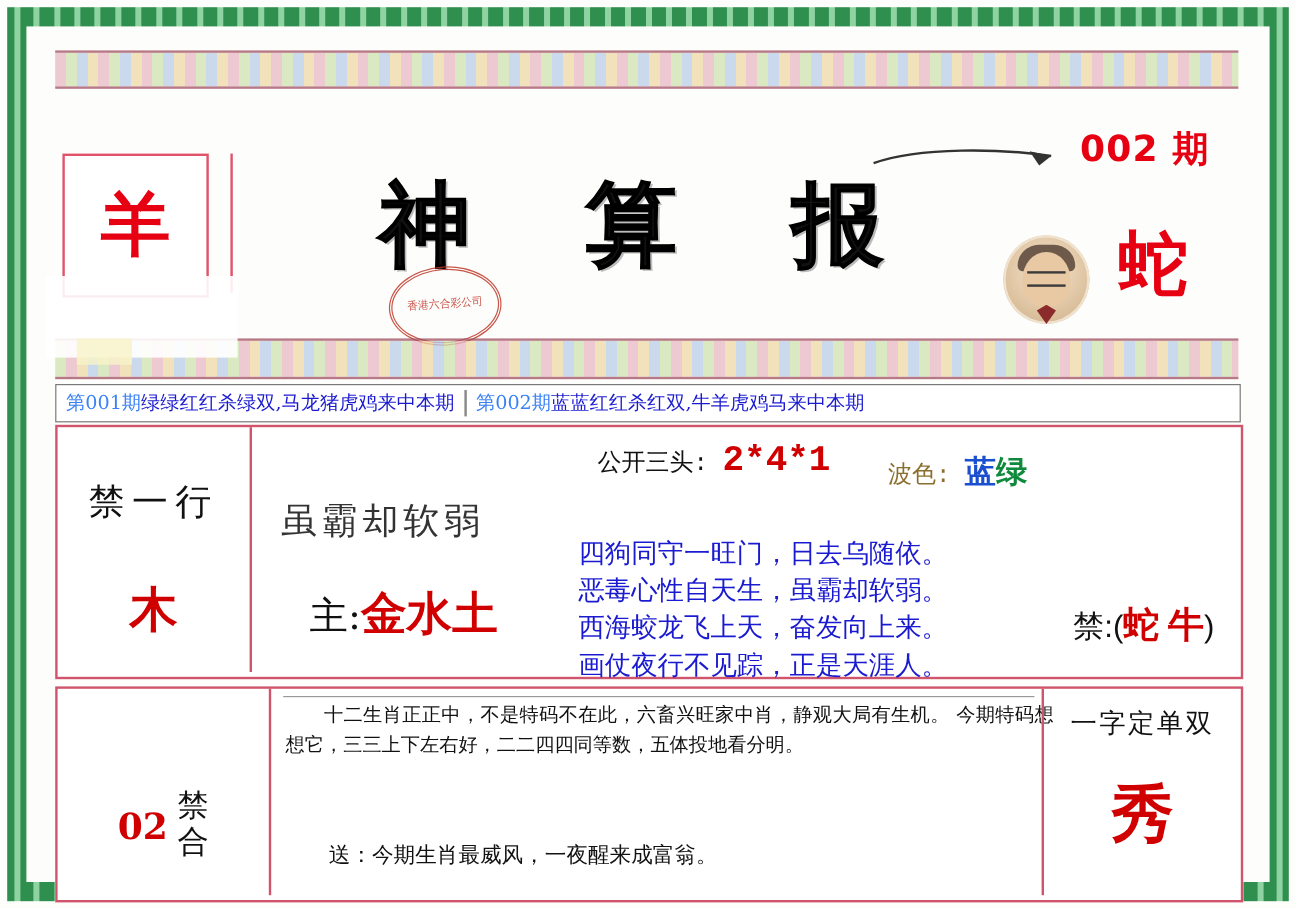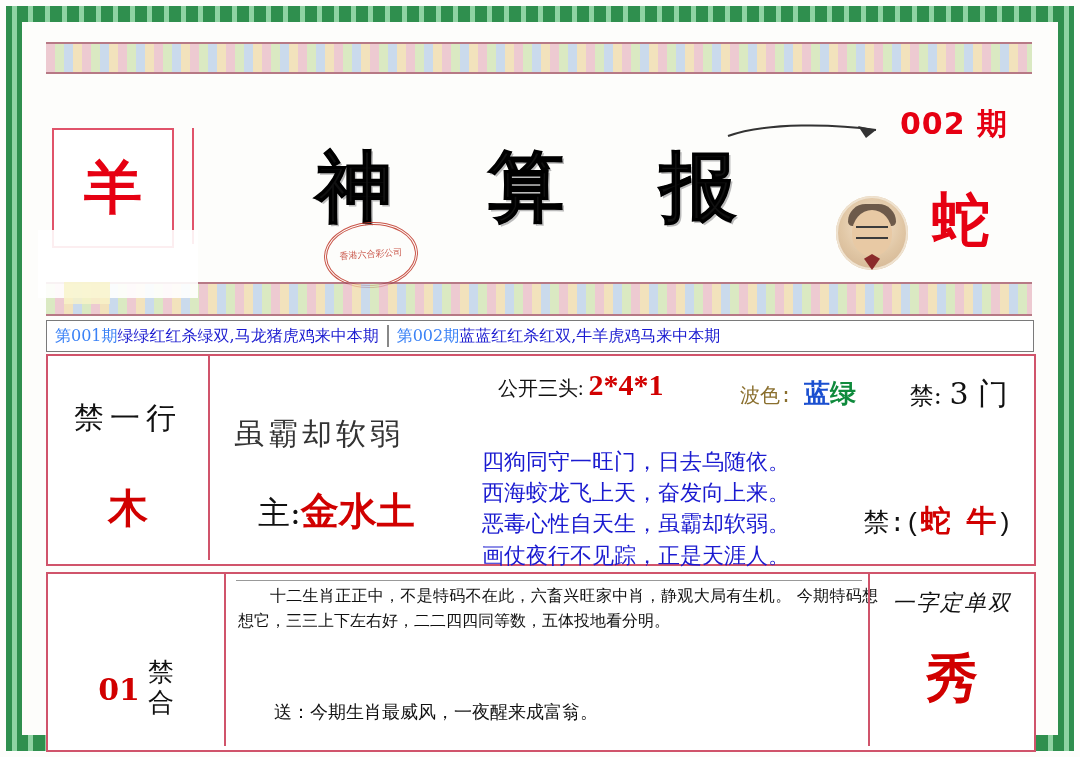--- a/index.html
+++ b/index.html
@@ -162,21 +162,21 @@
     position:absolute;left:186px;top:58px;font-size:30px;color:#333;
     letter-spacing:4px;font-family:"DejaVu Serif","Liberation Serif",serif;
   }
   .zhu{
     position:absolute;left:210px;top:130px;font-size:32px;color:#111;
     font-family:"DejaVu Serif","Liberation Serif",serif;
   }
   .zhu b{color:#d10000;font-size:38px;}
   .open3{
     position:absolute;left:450px;top:12px;font-size:20px;color:#111;
-    font-family:Liberation Serif, serif;
+    font-family:Liberation Mono, monospace;
   }
   .open3 .nums{color:#d10000;font-size:30px;font-weight:bold;}
   .bose{
     position:absolute;left:692px;top:20px;font-size:20px;color:#8a6f2e;
     font-family:Liberation Mono, monospace;
   }
   .bose .b1{color:#1a4fd0;font-size:26px;font-weight:bold;}
   .bose .b2{color:#0f8a3c;font-size:26px;font-weight:bold;}
   .jin3{
     position:absolute;right:26px;top:18px;font-size:24px;color:#111;
@@ -184,21 +184,21 @@
   }
   .jin3 .n{font-size:30px;}
   .poem{
     position:absolute;left:434px;top:58px;width:400px;
     color:#1a1ad0;font-size:22px;line-height:1.42;
     font-family:"DejaVu Serif","Liberation Serif",serif;
     margin-top:32px;
   }
   .jin-pair{
     position:absolute;right:22px;bottom:22px;font-size:26px;color:#111;
-    font-family:Liberation Mono, monospace;
+    font-family:Liberation Sans, sans-serif;
   }
   .jin-pair .zo{color:#d10000;font-size:30px;font-weight:bold;}
 
   
   .bottom-box{
     position:absolute;left:22px;top:548px;width:986px;height:176px;
     border:2px solid #d0546b;background:#fff;
   }
   .cell-ban2{
     position:absolute;left:0;top:0;width:176px;height:172px;
@@ -229,21 +229,20 @@
     text-indent:2em;
   }
   .cell-right{
     position:absolute;right:0;top:0;width:164px;height:172px;
     border-left:2px solid #d0546b;
     display:flex;flex-direction:column;align-items:center;
   }
   .cell-right .t{
     margin-top:14px;font-size:22px;color:#111;letter-spacing:2px;
     font-family:"DejaVu Serif","Liberation Serif",serif;
-    font-style:italic;
   }
   .cell-right .v{
     margin-top:26px;font-size:52px;color:#d10000;font-weight:bold;
     font-family:"DejaVu Serif","Liberation Serif",serif;
   }
   .hr-thin{position:absolute;left:188px;right:172px;top:6px;height:1px;background:#999;}
   .smudge{
     position:absolute;left:14px;top:206px;width:160px;height:68px;
     background:#ffffff;opacity:.9;
   }
@@ -324,42 +323,38 @@
       <div class="open3">
         <span>公开三头:</span>
         <span class="nums">2*4*1</span>
       </div>
 
       <div class="bose">
         <span>波色:</span>
         <span class="b1">蓝</span><span class="b2">绿</span>
       </div>
 
-      <div class="jin3">
-        <span>禁:</span>
-        <span class="n">3 门</span>
-      </div>
 
       <div class="poem">
         <div>四狗同守一旺门，日去乌随依。</div>
+        <div>恶毒心性自天生，虽霸却软弱。</div>
         <div>西海蛟龙飞上天，奋发向上来。</div>
-        <div>恶毒心性自天生，虽霸却软弱。</div>
         <div>画仗夜行不见踪，正是天涯人。</div>
       </div>
 
       <div class="jin-pair">
         <span>禁:</span><span>(</span><span class="zo">蛇</span>&nbsp;<span class="zo">牛</span><span>)</span>
       </div>
     </div>
 
     <div class="bottom-box">
       <div class="hr-thin"></div>
 
       <div class="cell-ban2">
-        <div class="num">01</div>
+        <div class="num">02</div>
         <div class="stack">
           <span>禁</span>
           <span>合</span>
         </div>
       </div>
 
       <div class="body-text">
         <span class="indent">十二生肖正正中，不是特码不在此，六畜兴旺家中肖，静观大局有生机。 今期特码想想它，三三上下左右好，二二四四同等数，五体投地看分明。</span>
       </div>
 

